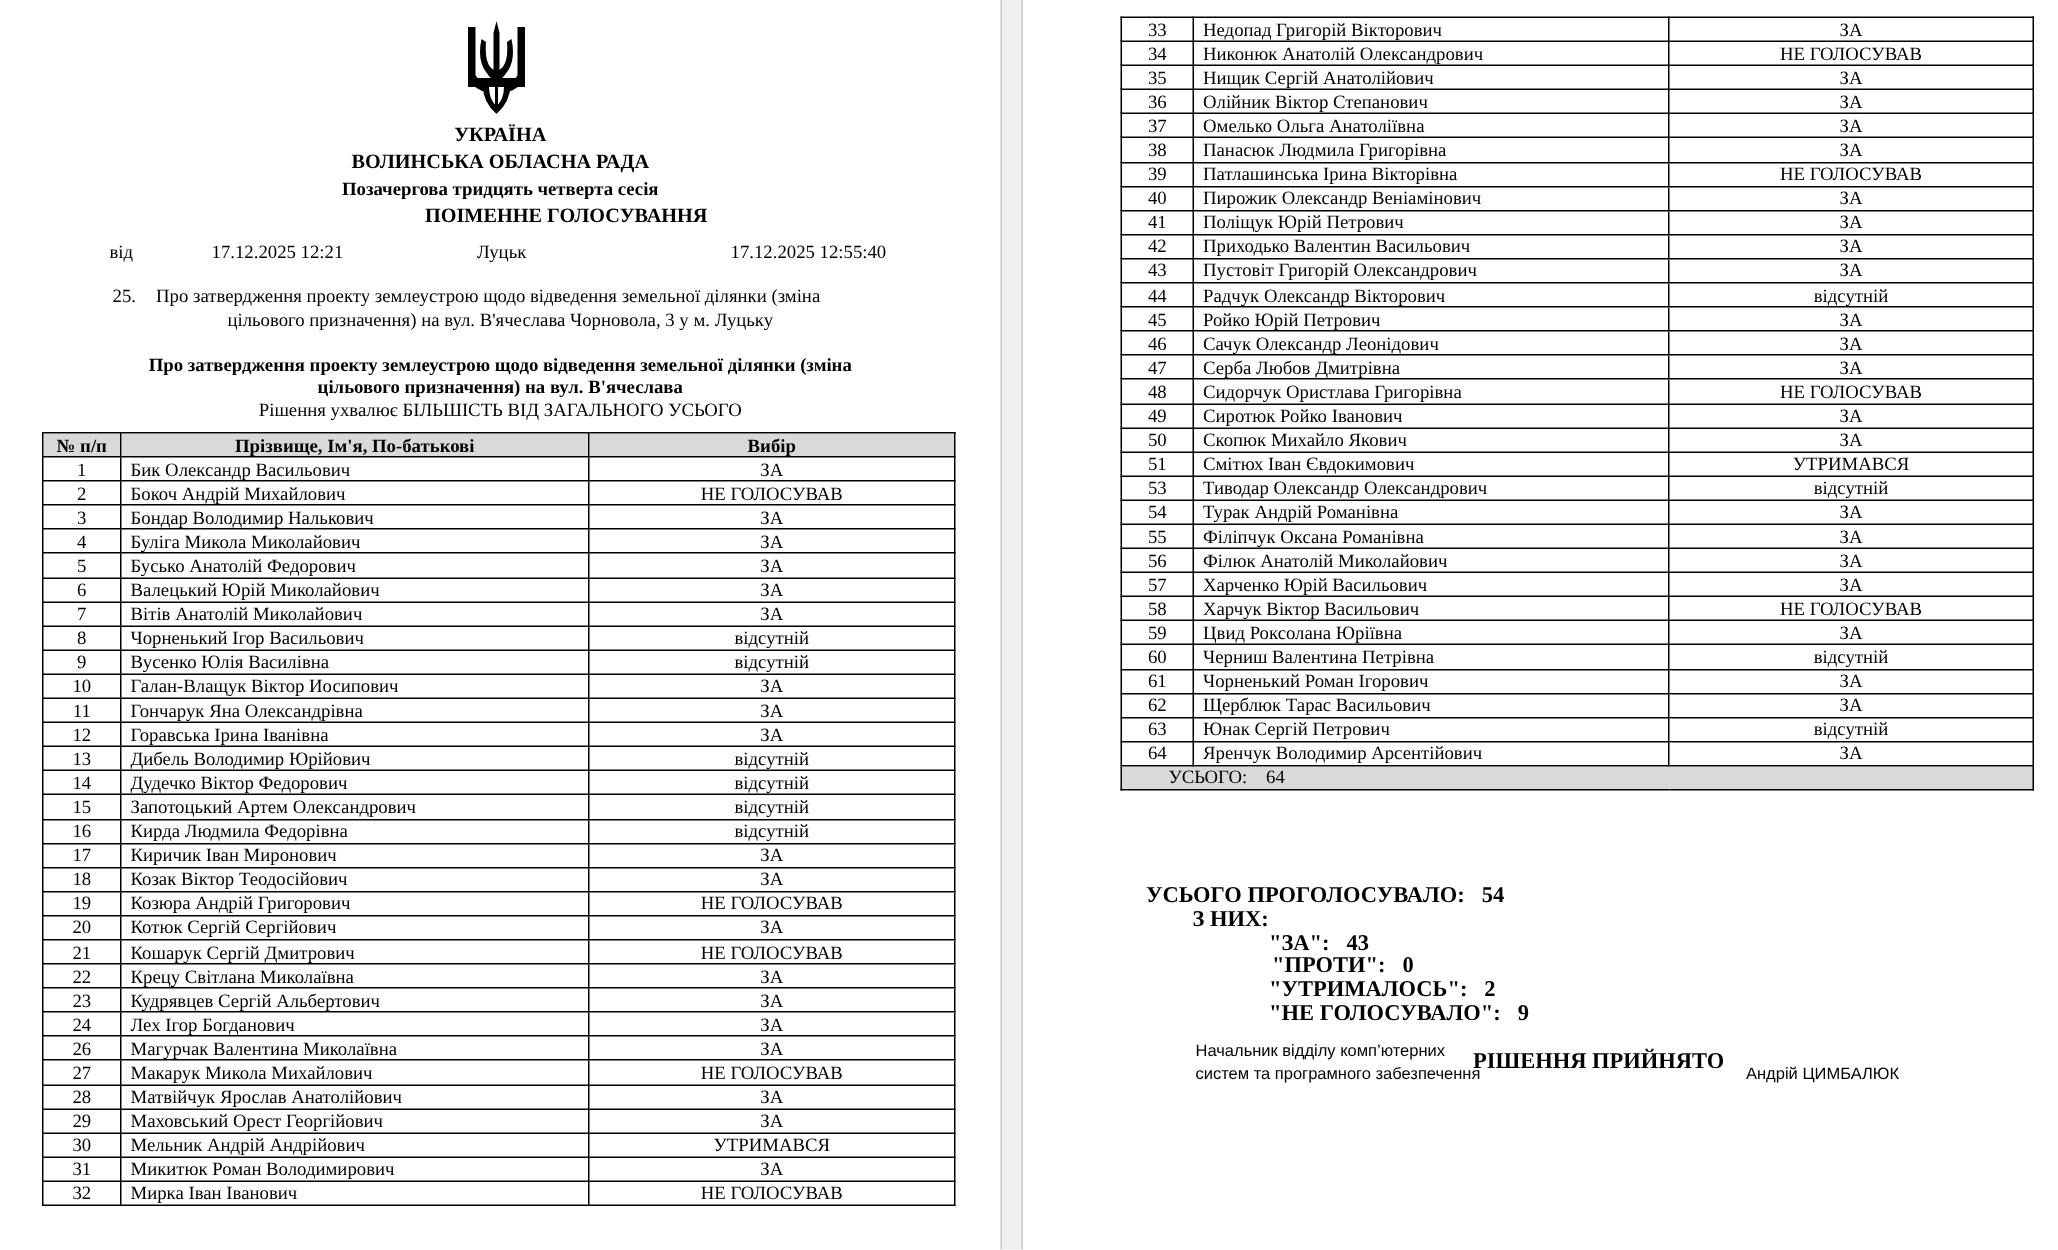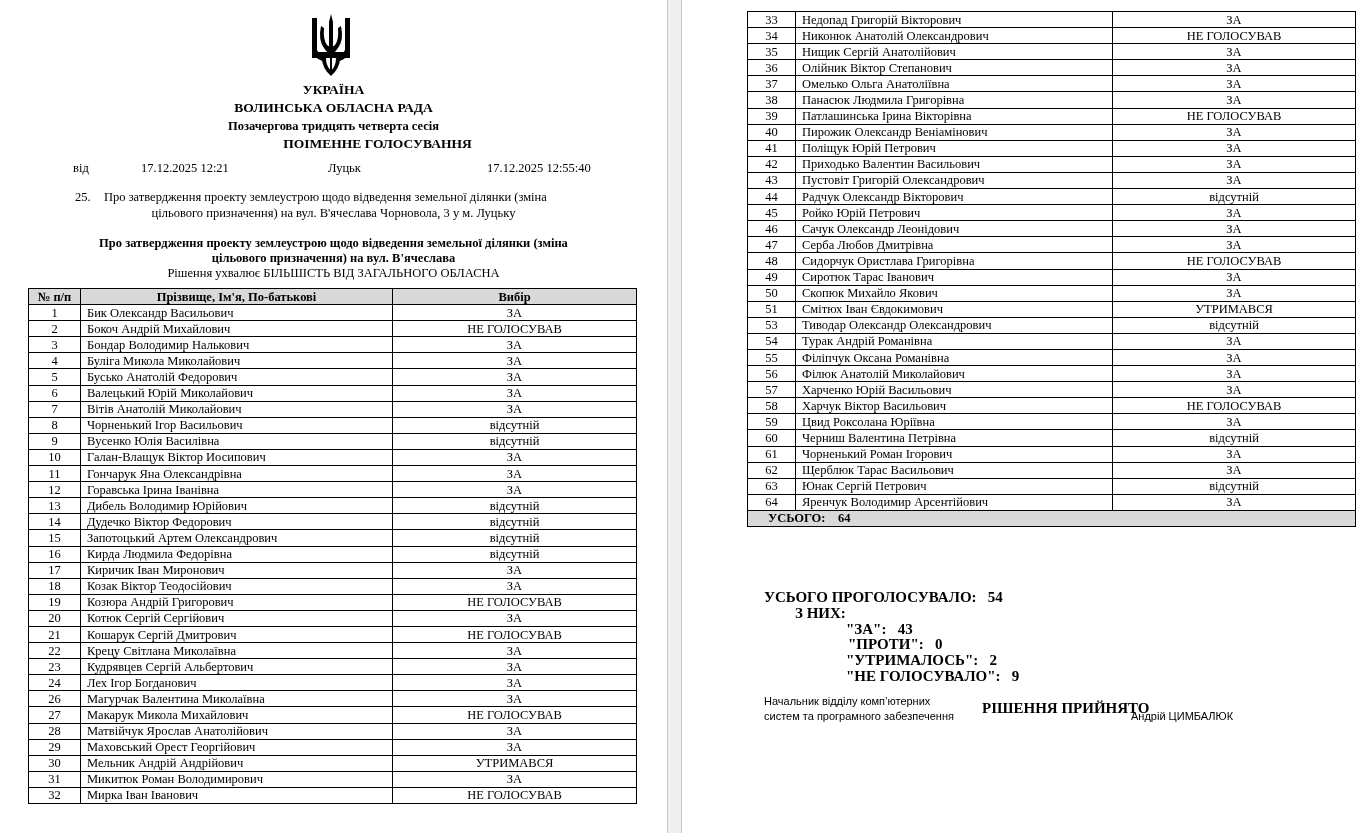--- a/index.html
+++ b/index.html
@@ -27,24 +27,24 @@
 
   table.votes { position: absolute; border-collapse: collapse; table-layout: fixed; font-size: 12.5px; }
   table.votes td, table.votes th {
     border: 1px solid #000; padding: 0 6px; height: 15.1px; line-height: 14px; white-space: nowrap; overflow: hidden;
   }
   table.votes th { background: #d9d9d9; font-weight: bold; text-align: center; }
   table.votes td.num { text-align: center; padding: 0; }
   table.votes td.vote { text-align: center; }
   #table-left { left: 28px; top: 288px; width: 608px; }
   #table-right { left: 65px; top: 11px; width: 608px; }
-  tr.total td { background: #d9d9d9; font-weight: bold; text-align: left; padding-left: 20px; margin-top: 47px; }
+  tr.total td { background: #d9d9d9; font-weight: normal; text-align: left; padding-left: 31px; margin-top: 47px; }
 
   .summary { position: absolute; font-weight: bold; font-size: 15px; white-space: nowrap; margin-top: 23px; }
-  .sig { position: absolute; font-family: "Liberation Sans", "DejaVu Sans", sans-serif; font-size: 11px; white-space: nowrap; }
+  .sig { position: absolute; font-family: "Liberation Sans", "DejaVu Sans", sans-serif; font-size: 11px; white-space: nowrap; margin-left: 33px; }
 </style>
 </head>
 <body>
 
 <div class="page" id="page-left">
   <svg class="emblem" viewBox="0 0 46 70">
     <path d="M23 2 L25 10 L25 40 L21 40 L21 10 Z" fill="#000"></path>
     <path d="M4 6 L9 6 L9 38 Q12 44 18 46 L18 50 Q8 48 4 40 Z" fill="#000"></path>
     <path d="M42 6 L37 6 L37 38 Q34 44 28 46 L28 50 Q38 48 42 40 Z" fill="#000"></path>
     <path d="M13 14 Q10 28 16 36 Q20 42 23 42 Q26 42 30 36 Q36 28 33 14 L30 16 Q31 28 27 33 L23 36 L19 33 Q15 28 16 16 Z" fill="#000"></path>
@@ -53,30 +53,30 @@
     <rect x="22" y="44" width="2" height="18" fill="#000"></rect>
   </svg>
 
   <div class="center-line b t13" style="top:82px;">УКРАЇНА</div>
   <div class="center-line b t13" style="top:100px;">ВОЛИНСЬКА ОБЛАСНА РАДА</div>
   <div class="center-line b t12" style="top:119px;">Позачергова тридцять четверта сесія</div>
   <div class="center-line b t13" style="top:136px;padding-left:44px;">ПОІМЕННЕ ГОЛОСУВАННЯ</div>
 
   <div class="abs t12" style="left:73px; top:161px;">від</div>
   <div class="abs t12" style="left:105px; top:161px;margin-left:36px;">17.12.2025 12:21</div>
-  <div class="abs t12" style="left:328px; top:161px;">Луцьк</div>
+  <div class="abs t12" style="left:318px; top:161px;">Луцьк</div>
   <div class="abs t12" style="left:487px; top:161px;">17.12.2025 12:55:40</div>
 
   <div class="abs t12" style="left:75px; top:190px;">25.</div>
   <div class="abs t12" style="left:104px; top:190px;">Про затвердження проекту землеустрою щодо відведення земельної ділянки (зміна</div>
   <div class="center-line t12" style="top:206px;">цільового призначення) на вул. В'ячеслава Чорновола, 3 у м. Луцьку</div>
 
   <div class="center-line b t12" style="top:236px;">Про затвердження проекту землеустрою щодо відведення земельної ділянки (зміна</div>
   <div class="center-line b t12" style="top:251px;">цільового призначення) на вул. В'ячеслава</div>
-  <div class="center-line t12" style="top:266px;">Рішення ухвалює БІЛЬШІСТЬ ВІД ЗАГАЛЬНОГО ОБЛАСНА</div>
+  <div class="center-line t12" style="top:266px;">Рішення ухвалює БІЛЬШІСТЬ ВІД ЗАГАЛЬНОГО УСЬОГО</div>
 
   <table class="votes" id="table-left">
     <colgroup>
         <col style="width:52px">
         <col style="width:312px">
         <col style="width:244px">
       </colgroup>
     <thead>
       <tr>
         <th>№ п/п</th>
@@ -329,21 +329,21 @@
           <td class="name">Серба Любов Дмитрівна</td>
           <td class="vote">ЗА</td>
         </tr>
         <tr>
           <td class="num">48</td>
           <td class="name">Сидорчук Ористлава Григорівна</td>
           <td class="vote">НЕ ГОЛОСУВАВ</td>
         </tr>
         <tr>
           <td class="num">49</td>
-          <td class="name">Сиротюк Тарас Іванович</td>
+          <td class="name">Сиротюк Ройко Іванович</td>
           <td class="vote">ЗА</td>
         </tr>
         <tr>
           <td class="num">50</td>
           <td class="name">Скопюк Михайло Якович</td>
           <td class="vote">ЗА</td>
         </tr>
         <tr>
           <td class="num">51</td>
           <td class="name">Смітюх Іван Євдокимович</td>

